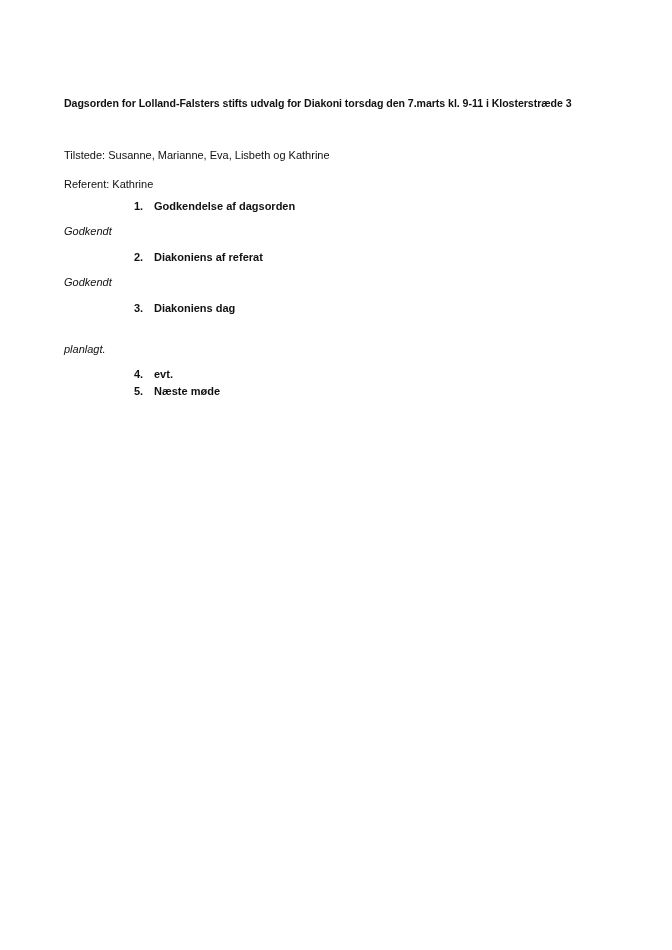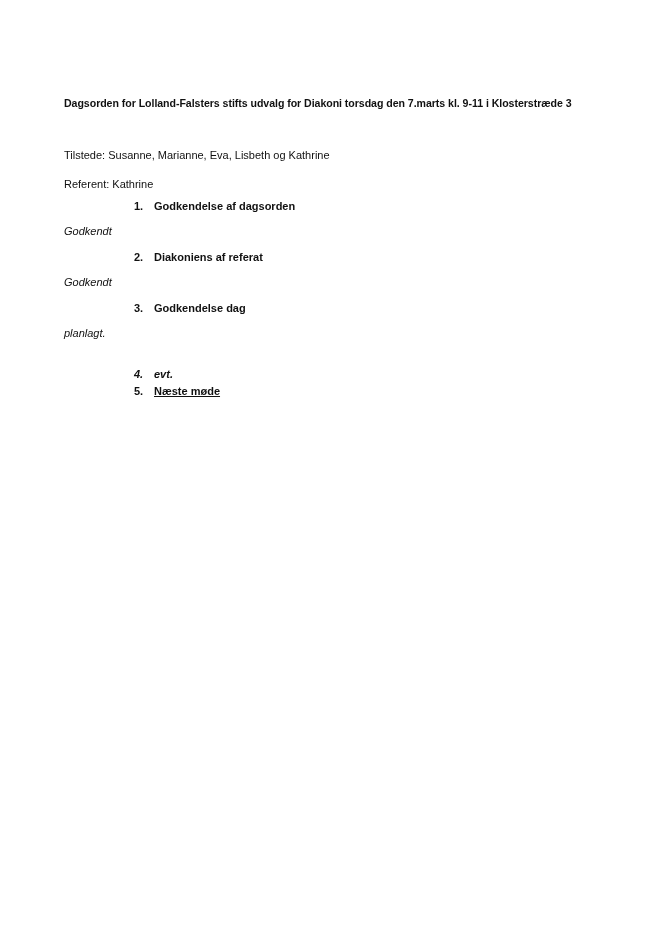--- a/index.html
+++ b/index.html
@@ -25,23 +25,23 @@
     <span class="num">1.</span><span>Godkendelse af dagsorden</span>
   </div>
   <div class="line ital" style="top:224px;">Godkendt</div>
 
   <div class="line item" style="top:250px;">
     <span class="num">2.</span><span>Diakoniens af referat</span>
   </div>
   <div class="line ital" style="top:275px;">Godkendt</div>
 
   <div class="line item" style="top:301px;">
-    <span class="num">3.</span><span>Godkendelse dag</span>
+    <span class="num">3.</span><span>Diakoniens dag</span>
   </div>
-  <div class="line ital" style="top:326px;">planlagt.</div>
+  <div class="line ital" style="top:342px;">planlagt.</div>
 
-  <div class="line item" style="top:367px;font-style:italic;">
+  <div class="line item" style="top:367px;">
     <span class="num">4.</span><span>evt.</span>
   </div>
-  <div class="line item" style="top:384px;text-decoration:underline;">
+  <div class="line item" style="top:384px;">
     <span class="num">5.</span><span>Næste møde</span>
   </div>
 </div>
 
 </body></html>

